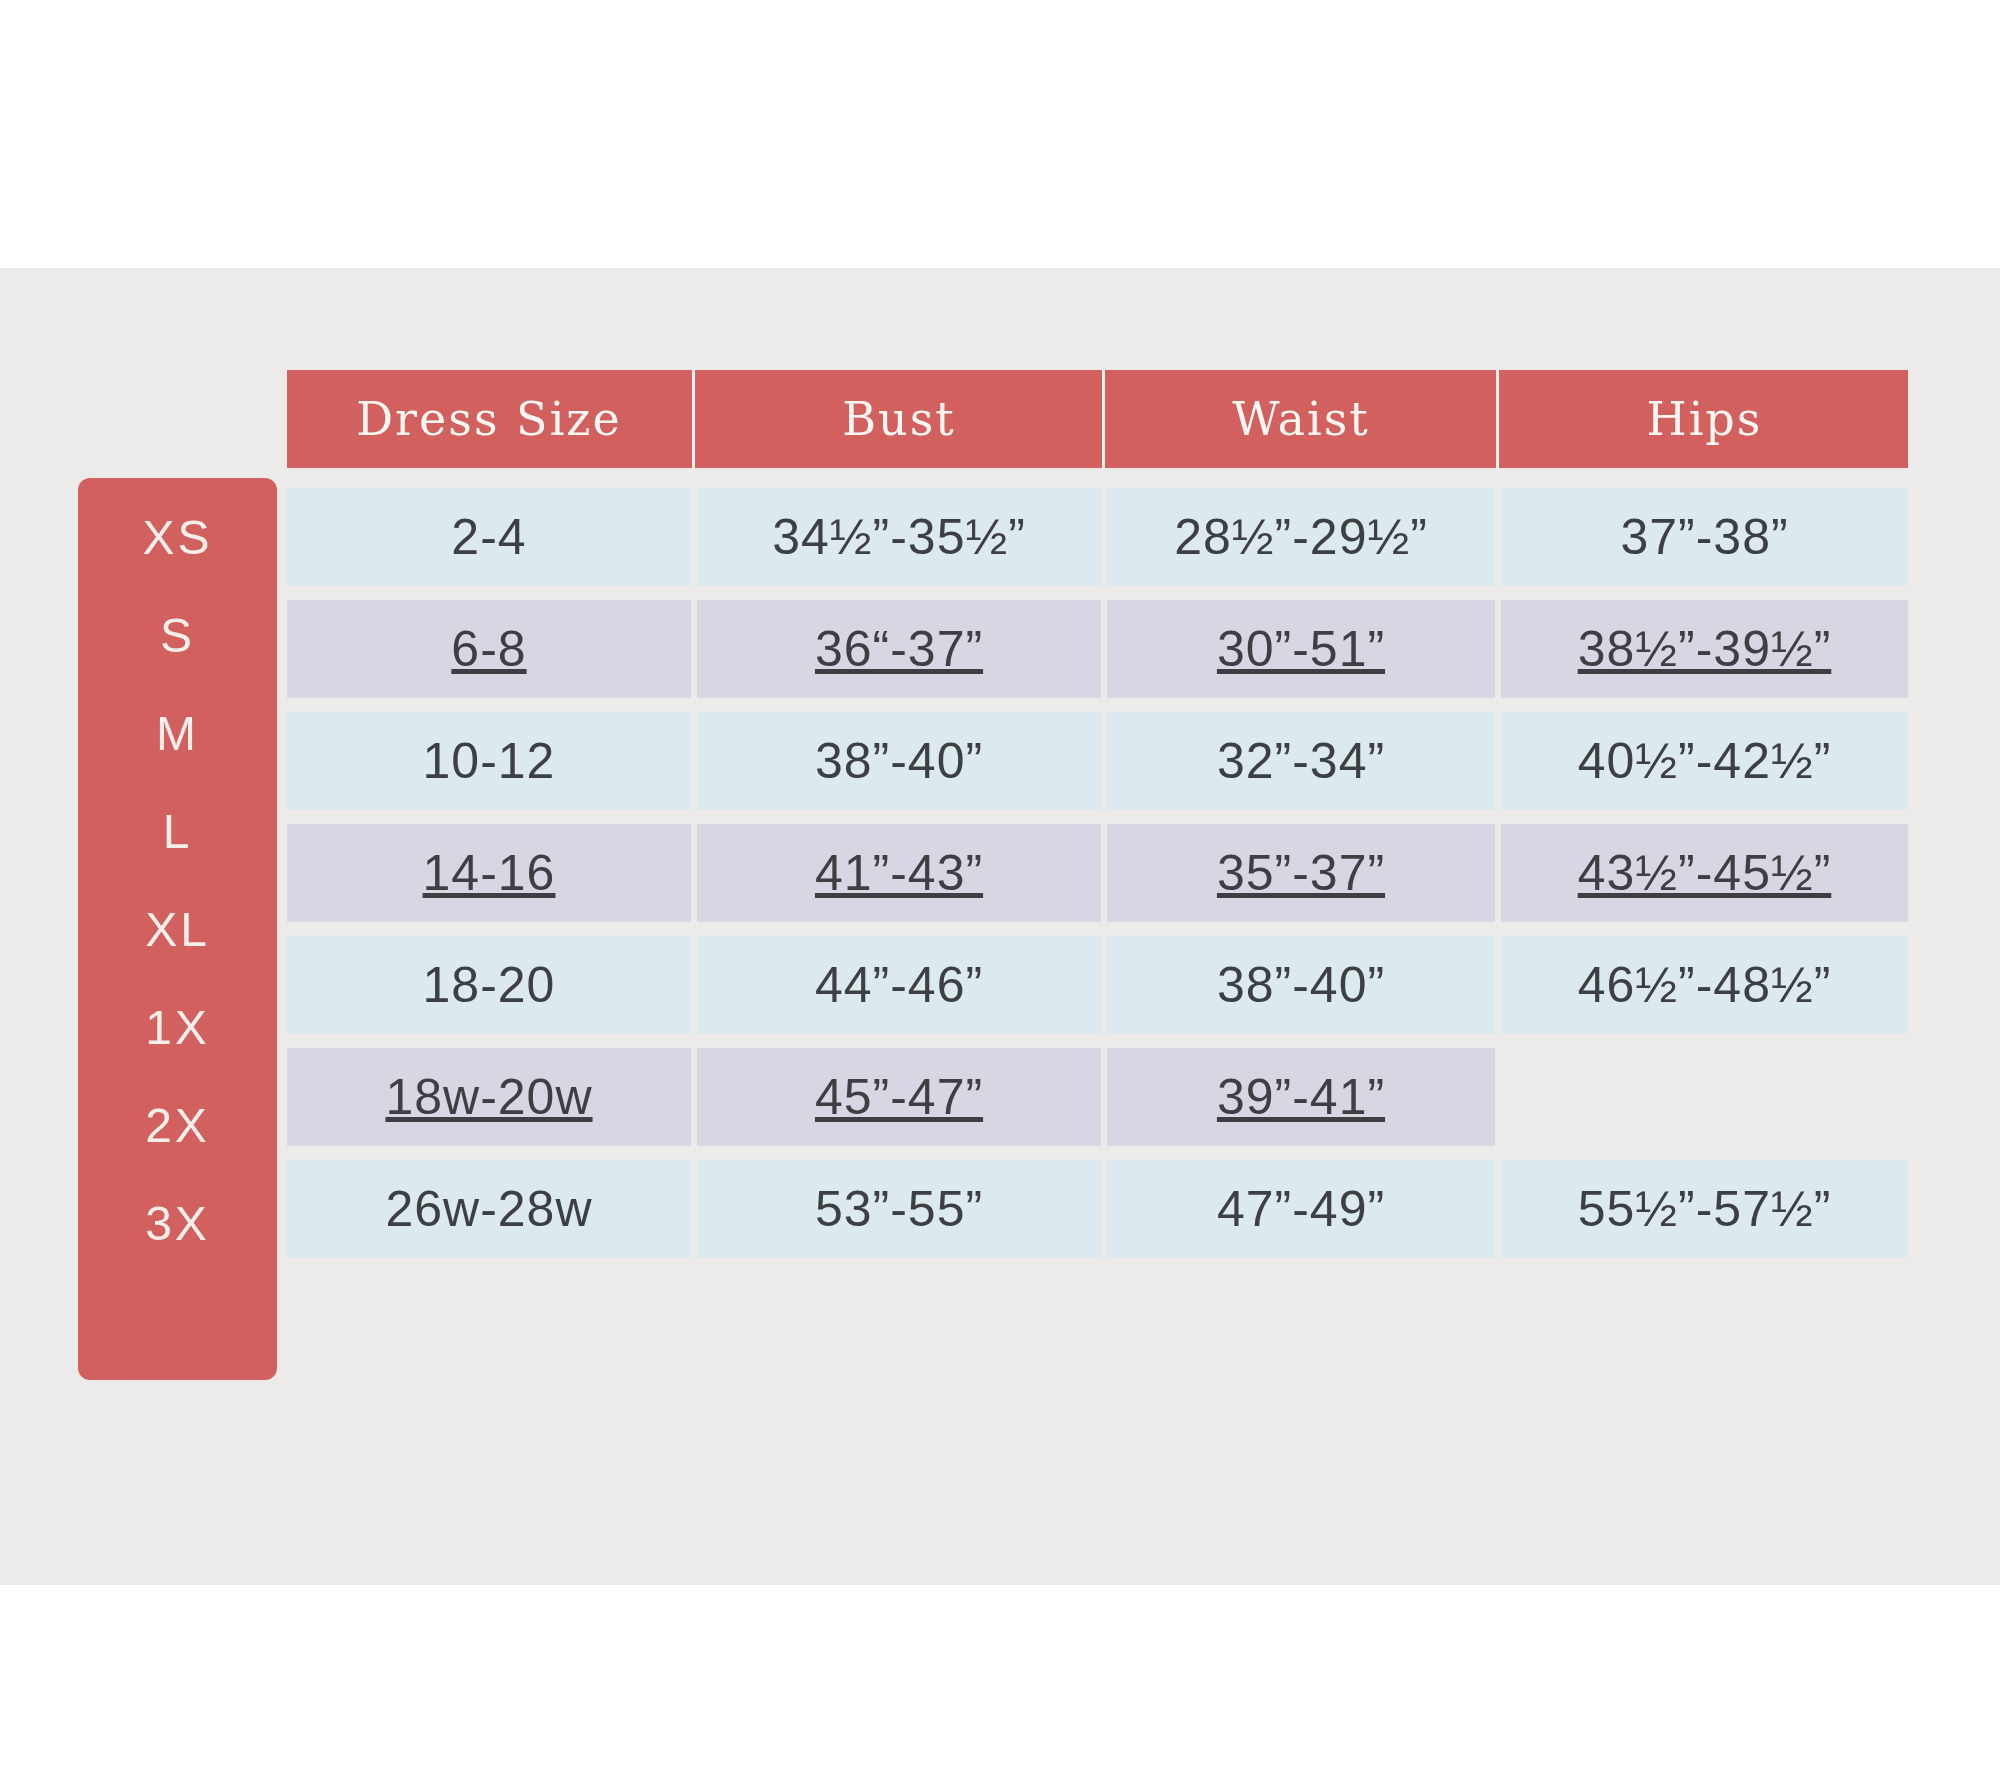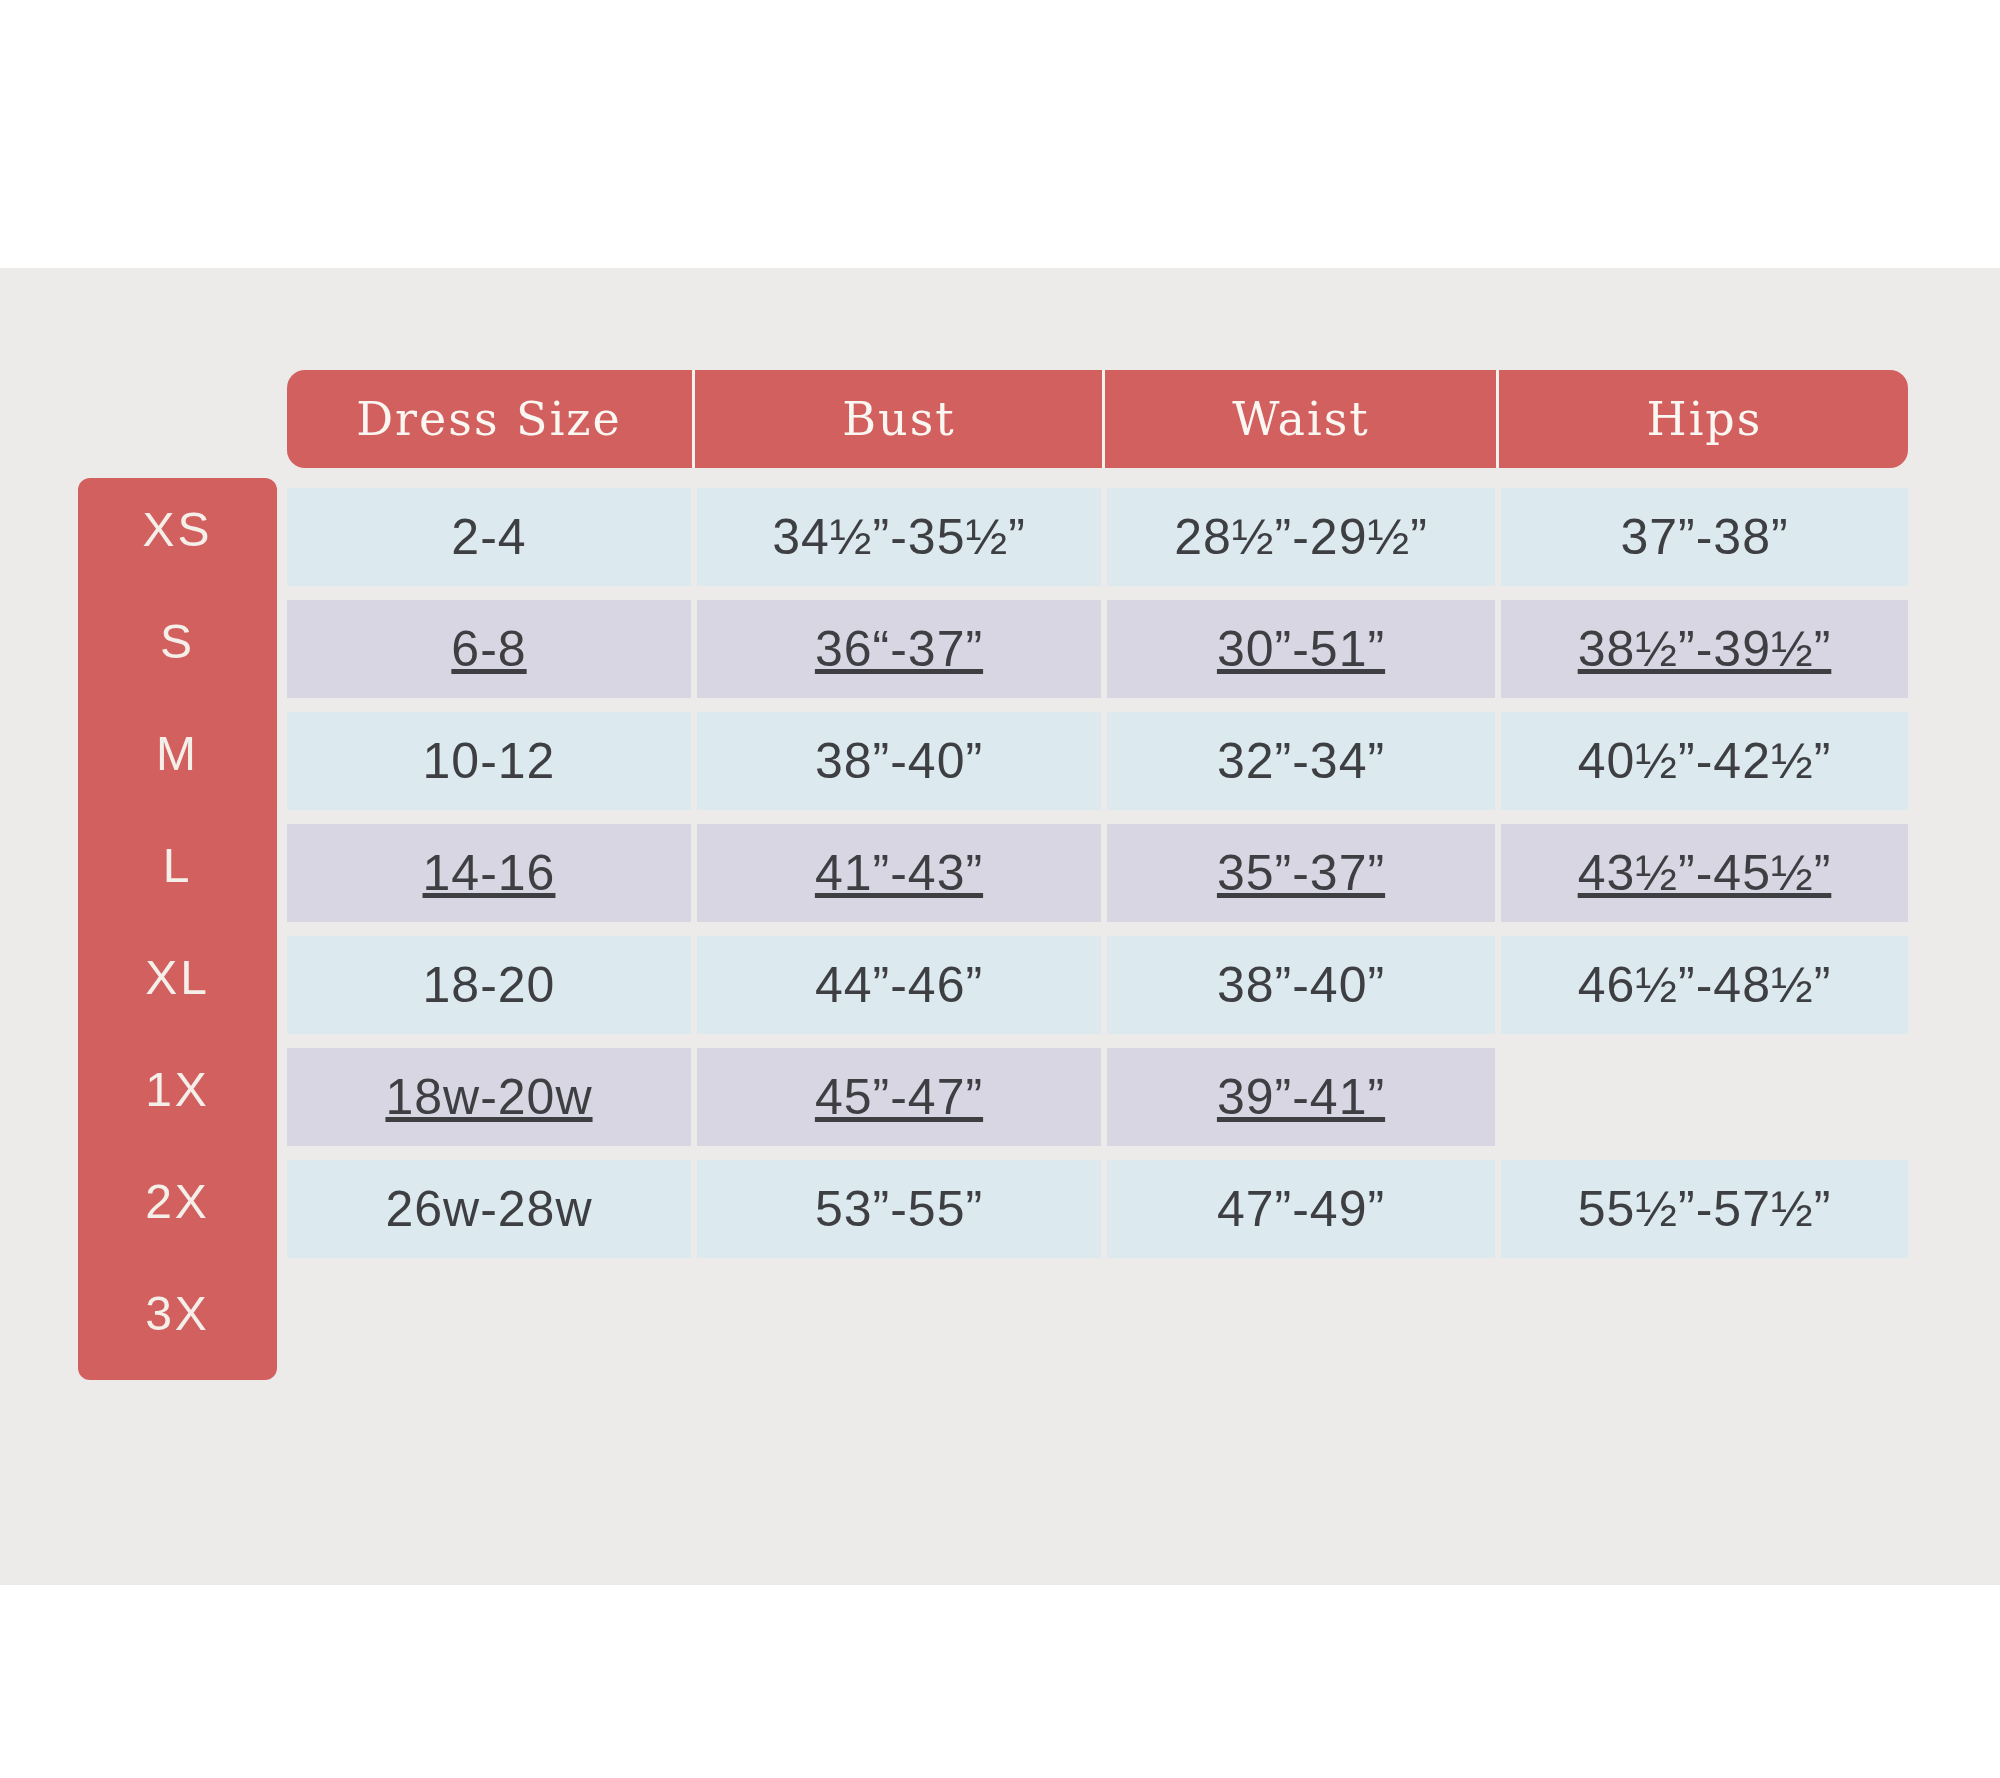--- a/index.html
+++ b/index.html
@@ -19,41 +19,41 @@
     font-family:"Liberation Sans", sans-serif;
     overflow:hidden;
   }
   .panel{
     position:absolute;left:0;top:268px;width:2000px;height:1317px;
     background:var(--panel);
   }
   
   .header-bar{
     position:absolute;left:287px;top:370px;width:1621px;height:98px;
-    background:var(--coral);border-radius:18px;
+    background:var(--coral);border-radius:0;
     display:grid;grid-template-columns:404px 404px 388px 407px;column-gap:6px;
   }
   .header-cell{
     display:flex;align-items:center;justify-content:center;
     color:var(--header-text);
     font-family:"DejaVu Serif", serif;
     font-size:46px;letter-spacing:2px;
   }
   .header-divider{
     position:absolute;top:0;bottom:0;width:3px;background:var(--divider);
   }
   .header-divider.d1{left:405px;}
   .header-divider.d2{left:815px;}
   .header-divider.d3{left:1209px;}
   
   .size-rail{
     position:absolute;left:78px;top:478px;width:199px;height:902px;
     background:var(--coral);border-radius:12px;
-    box-sizing:border-box;padding-top:2px;
-    display:flex;flex-direction:column;gap:14px;align-items:center;
+    box-sizing:border-box;padding-top:10px;
+    display:flex;flex-direction:column;gap:0;align-items:center;
   }
   .size-label{
     height:98px;flex:0 0 98px;
     display:flex;align-items:center;justify-content:center;
     color:#f5efe9;font-size:48px;letter-spacing:3px;font-weight:400;
   }
   
   .rows{
     position:absolute;left:287px;top:488px;width:1621px;
     display:flex;flex-direction:column;gap:14px;align-items:flex-end;

